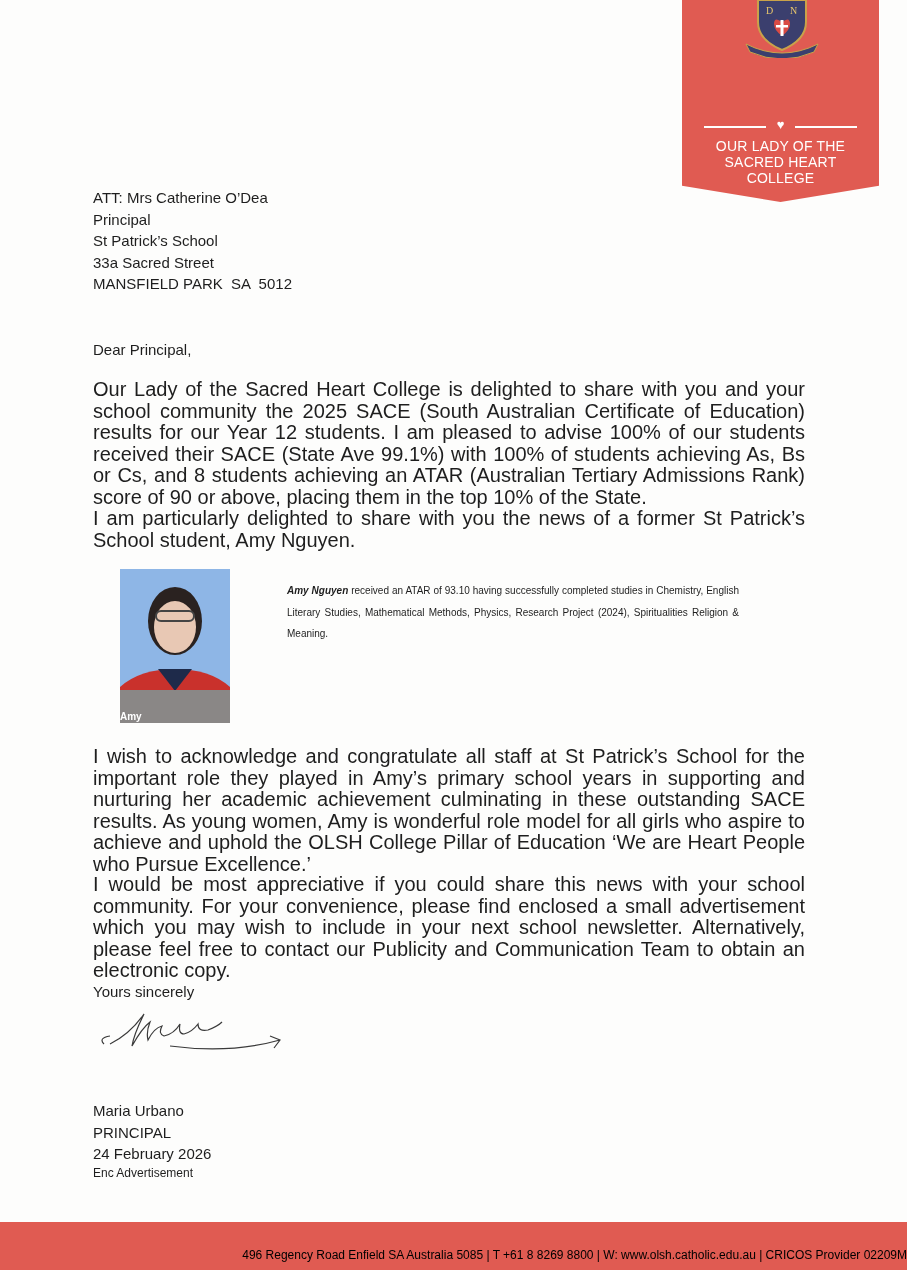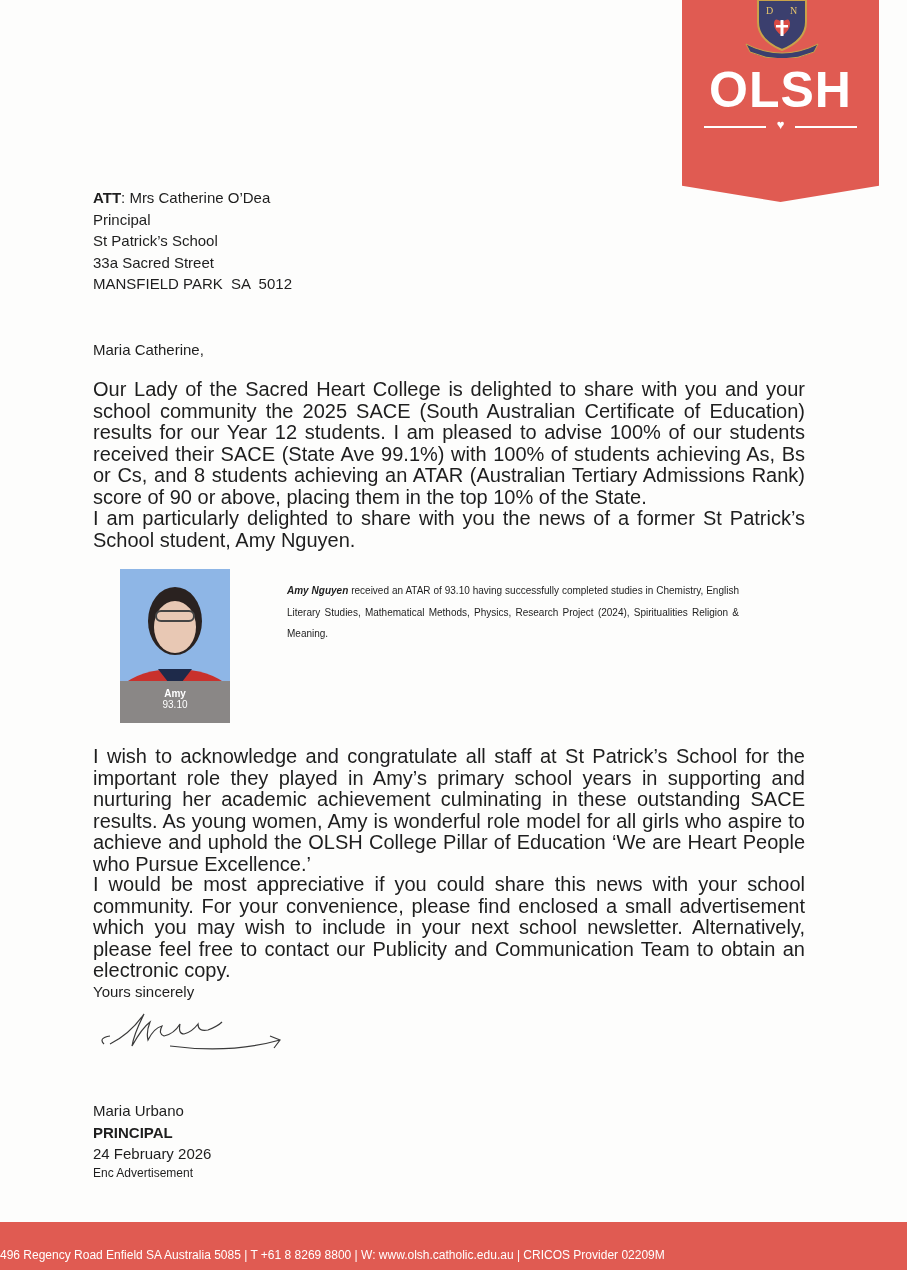--- a/index.html
+++ b/index.html
@@ -18,70 +18,74 @@
   .crest { position:absolute; left:62px; top:0; width:76px; height:58px; }
   .olsh { position:absolute; left:0; right:0; top:62px; font-size:50px; font-weight:bold; letter-spacing:1px; line-height:56px; }
   .divider { position:absolute; left:22px; right:22px; top:122px; height:10px; }
   .divider .line { position:absolute; top:4px; height:1.5px; width:62px; background:#fff; }
   .divider .line.l { left:0; } .divider .line.r { right:0; }
   .divider .heart { position:absolute; left:50%; top:-4px; transform:translateX(-50%); font-size:13px; line-height:14px; }
   .college-name { position:absolute; left:0; right:0; top:138px; font-size:14px; line-height:16px; letter-spacing:0.2px; }
 
   .block { position:absolute; left:93px; font-size:15px; line-height:21.5px; }
   .address div { white-space:pre; }
-  .b { font-weight:bold; }
+  .b { font-weight:normal; }
   .para { position:absolute; left:93px; width:712px; font-size:20px; line-height:21.5px; text-align:justify; }
   .photo {
     position:absolute; left:120px; top:569px; width:110px; height:154px;
     background:#8eb6e6; overflow:hidden;
   }
   .photo .caption {
-    position:absolute; left:0; right:0; bottom:0; height:42px; background:#8a8786;
-    color:#fff; text-align:center; font-size:10px; line-height:11px; padding-top:7px; box-sizing:border-box;
+    position:absolute; left:0; right:0; bottom:0; height:33px; background:#8a8786;
+    color:#fff; font-size:10px; line-height:11px; padding-top:21px; box-sizing:border-box;
   }
   .photo .caption .n { font-weight:bold; }
   .amy-text { position:absolute; left:287px; top:580px; width:452px; font-size:10px; line-height:21.5px; text-align:justify; }
   .amy-text .nm { font-weight:bold; font-style:italic; }
   .signature { position:absolute; left:100px; top:1010px; width:190px; height:45px; }
   .small { font-size:12px; }
   .footer {
     position:absolute; left:0; top:1222px; width:907px; height:48px; background:#e05b52;
-    color:#ffffff; font-size:12px; text-align:left; line-height:66px;
+    color:#000000; font-size:12px; text-align:right; line-height:66px;
   }
 </style>
 </head>
 <body>
 
 <div class="crest-banner">
   <svg class="crest" viewBox="0 0 76 58">
     <path d="M14 0 H62 V22 Q62 40 38 50 Q14 40 14 22 Z" fill="#3b3f6e" stroke="#c9a24a" stroke-width="2"></path>
     <path d="M38 22 q-8 -6 -8 2 q0 6 8 12 q8 -6 8 -12 q0 -8 -8 -2z" fill="#d94a44"></path>
     <rect x="36.5" y="20" width="3" height="16" fill="#fff"></rect>
     <rect x="32" y="25" width="12" height="2.5" fill="#fff"></rect>
     <text x="22" y="14" fill="#e8c66b" font-size="10" font-family="Liberation Serif, serif">D</text>
     <text x="46" y="14" fill="#e8c66b" font-size="10" font-family="Liberation Serif, serif">N</text>
     <path d="M2 44 Q38 62 74 44 L70 52 Q38 66 6 52 Z" fill="#3b3f6e" stroke="#c9a24a" stroke-width="1"></path>
   </svg>
-  <div class="olsh">OLSH</div>
   <div class="divider">
     <span class="line l"></span>
     <span class="heart">♥</span>
     <span class="line r"></span>
+  </div>
+  <div class="college-name">
+    <div>OUR LADY OF THE</div>
+    <div>SACRED HEART</div>
+    <div>COLLEGE</div>
   </div>
 </div>
 
 <div class="block address" style="top:187px;">
   <div><span class="b">ATT</span><span>: Mrs Catherine O’Dea</span></div>
   <div>Principal</div>
   <div>St Patrick’s School</div>
   <div>33a Sacred Street</div>
   <div>MANSFIELD PARK  SA  5012</div>
 </div>
 
-<div class="block" style="top:339px;">Maria Catherine,</div>
+<div class="block" style="top:339px;">Dear Principal,</div>
 
 <div class="para" style="top:379px;">Our Lady of the Sacred Heart College is delighted to share with you and your school community the 2025 SACE (South Australian Certificate of Education) results for our Year 12 students. I am pleased to advise 100% of our students received their SACE (State Ave 99.1%) with 100% of students achieving As, Bs or Cs, and 8 students achieving an ATAR (Australian Tertiary Admissions Rank) score of 90 or above, placing them in the top 10% of the State.</div>
 <div class="para" style="top:508px;">I am particularly delighted to share with you the news of a former St Patrick’s School student, Amy Nguyen.</div>
 
 <div class="photo">
   <svg width="110" height="154" viewBox="0 0 110 154">
     <ellipse cx="55" cy="52" rx="27" ry="34" fill="#2a2220"></ellipse>
     <ellipse cx="55" cy="58" rx="21" ry="26" fill="#e8c8b4"></ellipse>
     <rect x="36" y="42" width="38" height="10" rx="5" fill="none" stroke="#444" stroke-width="2"></rect>
     <path d="M0 154 V118 Q20 100 55 100 Q90 100 110 118 V154 Z" fill="#c9312c"></path>

